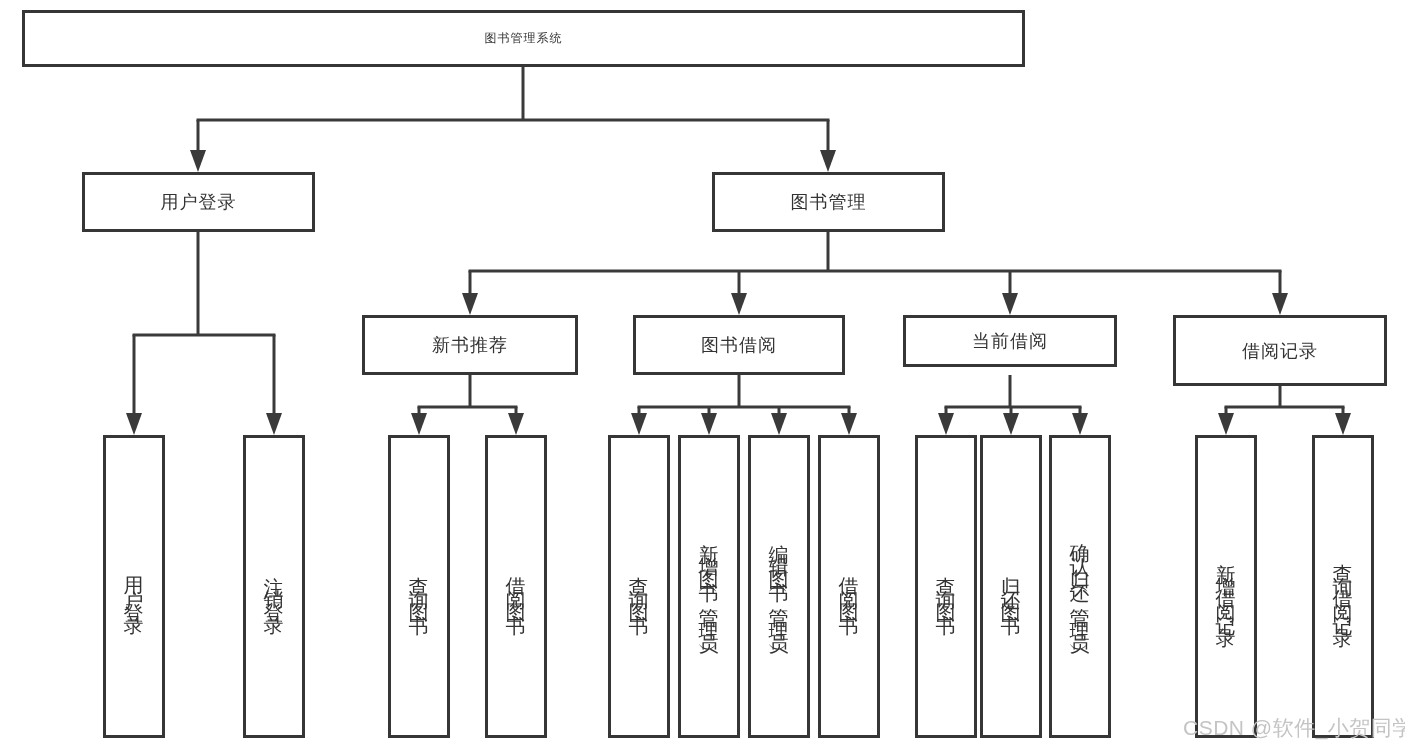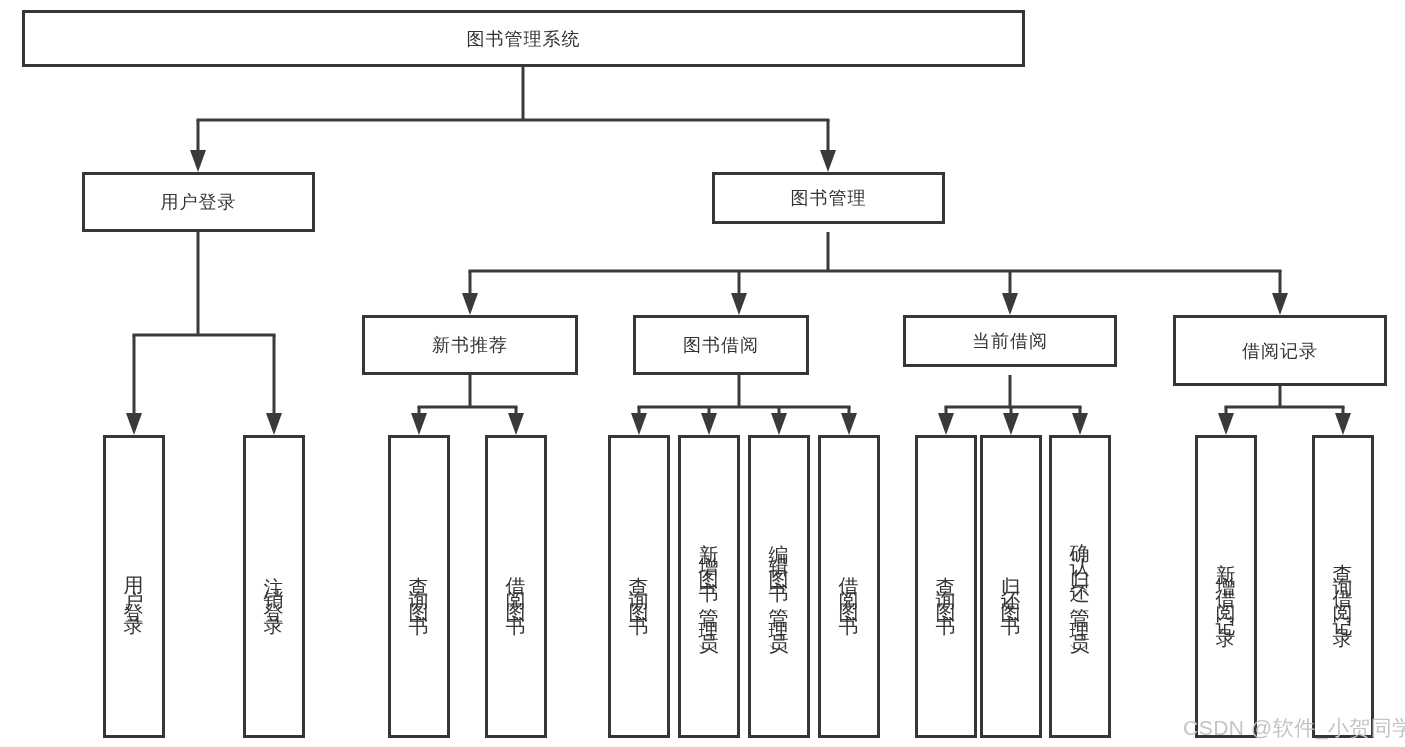--- a/index.html
+++ b/index.html
@@ -16,21 +16,21 @@
   .svglayer polygon{fill:#3a3a3a;}
   .node{
     position:absolute;
     box-sizing:border-box;
     background:#ffffff;
     border:3px solid #363636;
     display:flex;align-items:center;justify-content:center;
     z-index:2;
   }
   .hlabel{font-size:18px;letter-spacing:1px;color:#333333;white-space:nowrap;}
-  .root-label{font-size:18px;letter-spacing:1px;}
+  .root-label{font-size:12px;letter-spacing:1px;}
   .vtext{
     writing-mode:vertical-rl;
     text-orientation:mixed;
     font-size:20px;
     letter-spacing:13px;
     color:#333333;
     line-height:1;
     white-space:nowrap;
   }
   .watermark{
@@ -117,28 +117,28 @@
     </g>
   </svg>
 
   <div class="node" style="left:22px;top:10px;width:1003px;height:57px;">
     <span class="hlabel root-label">图书管理系统</span>
   </div>
 
   <div class="node" style="left:82px;top:172px;width:233px;height:60px;">
     <span class="hlabel">用户登录</span>
   </div>
-  <div class="node" style="left:712px;top:172px;width:233px;height:52px;">
+  <div class="node" style="left:712px;top:172px;width:233px;height:60px;">
     <span class="hlabel">图书管理</span>
   </div>
 
   <div class="node" style="left:362px;top:315px;width:216px;height:60px;">
     <span class="hlabel">新书推荐</span>
   </div>
-  <div class="node" style="left:633px;top:315px;width:176px;height:60px;">
+  <div class="node" style="left:633px;top:315px;width:212px;height:60px;">
     <span class="hlabel">图书借阅</span>
   </div>
   <div class="node" style="left:903px;top:315px;width:214px;height:52px;">
     <span class="hlabel">当前借阅</span>
   </div>
   <div class="node" style="left:1173px;top:315px;width:214px;height:71px;">
     <span class="hlabel">借阅记录</span>
   </div>
 
   <div class="node" style="left:103px;top:435px;width:62px;height:303px;">

